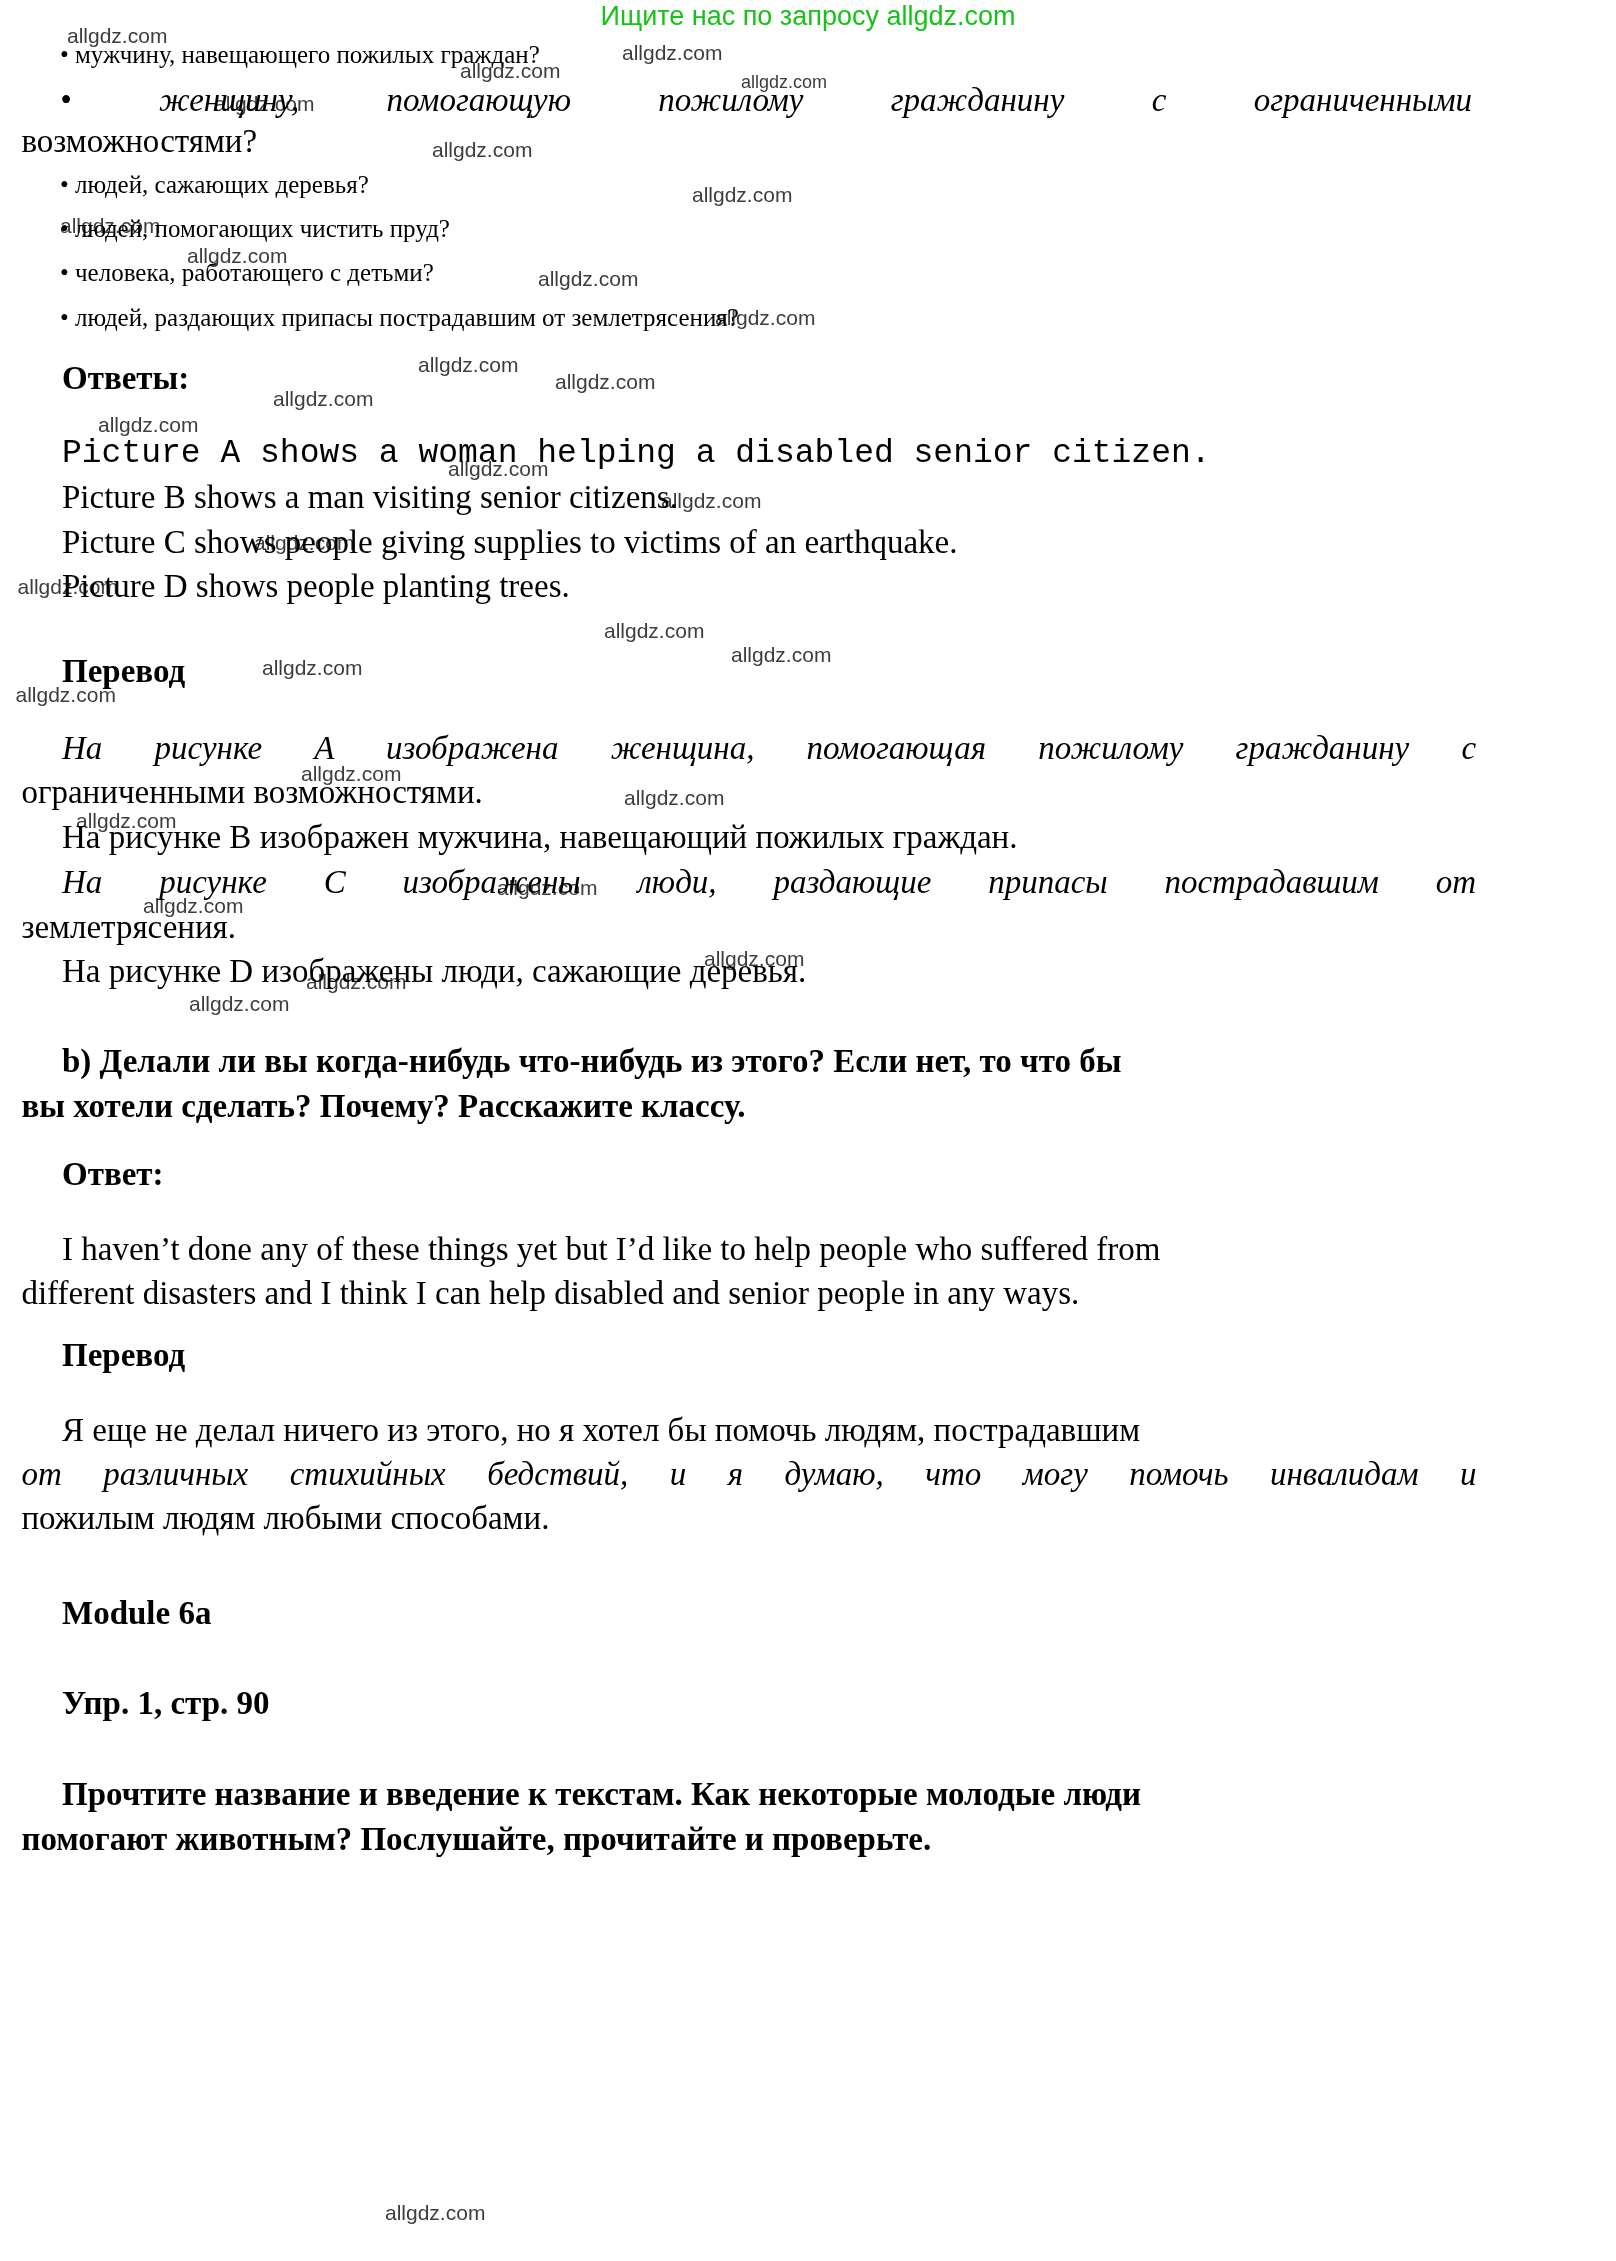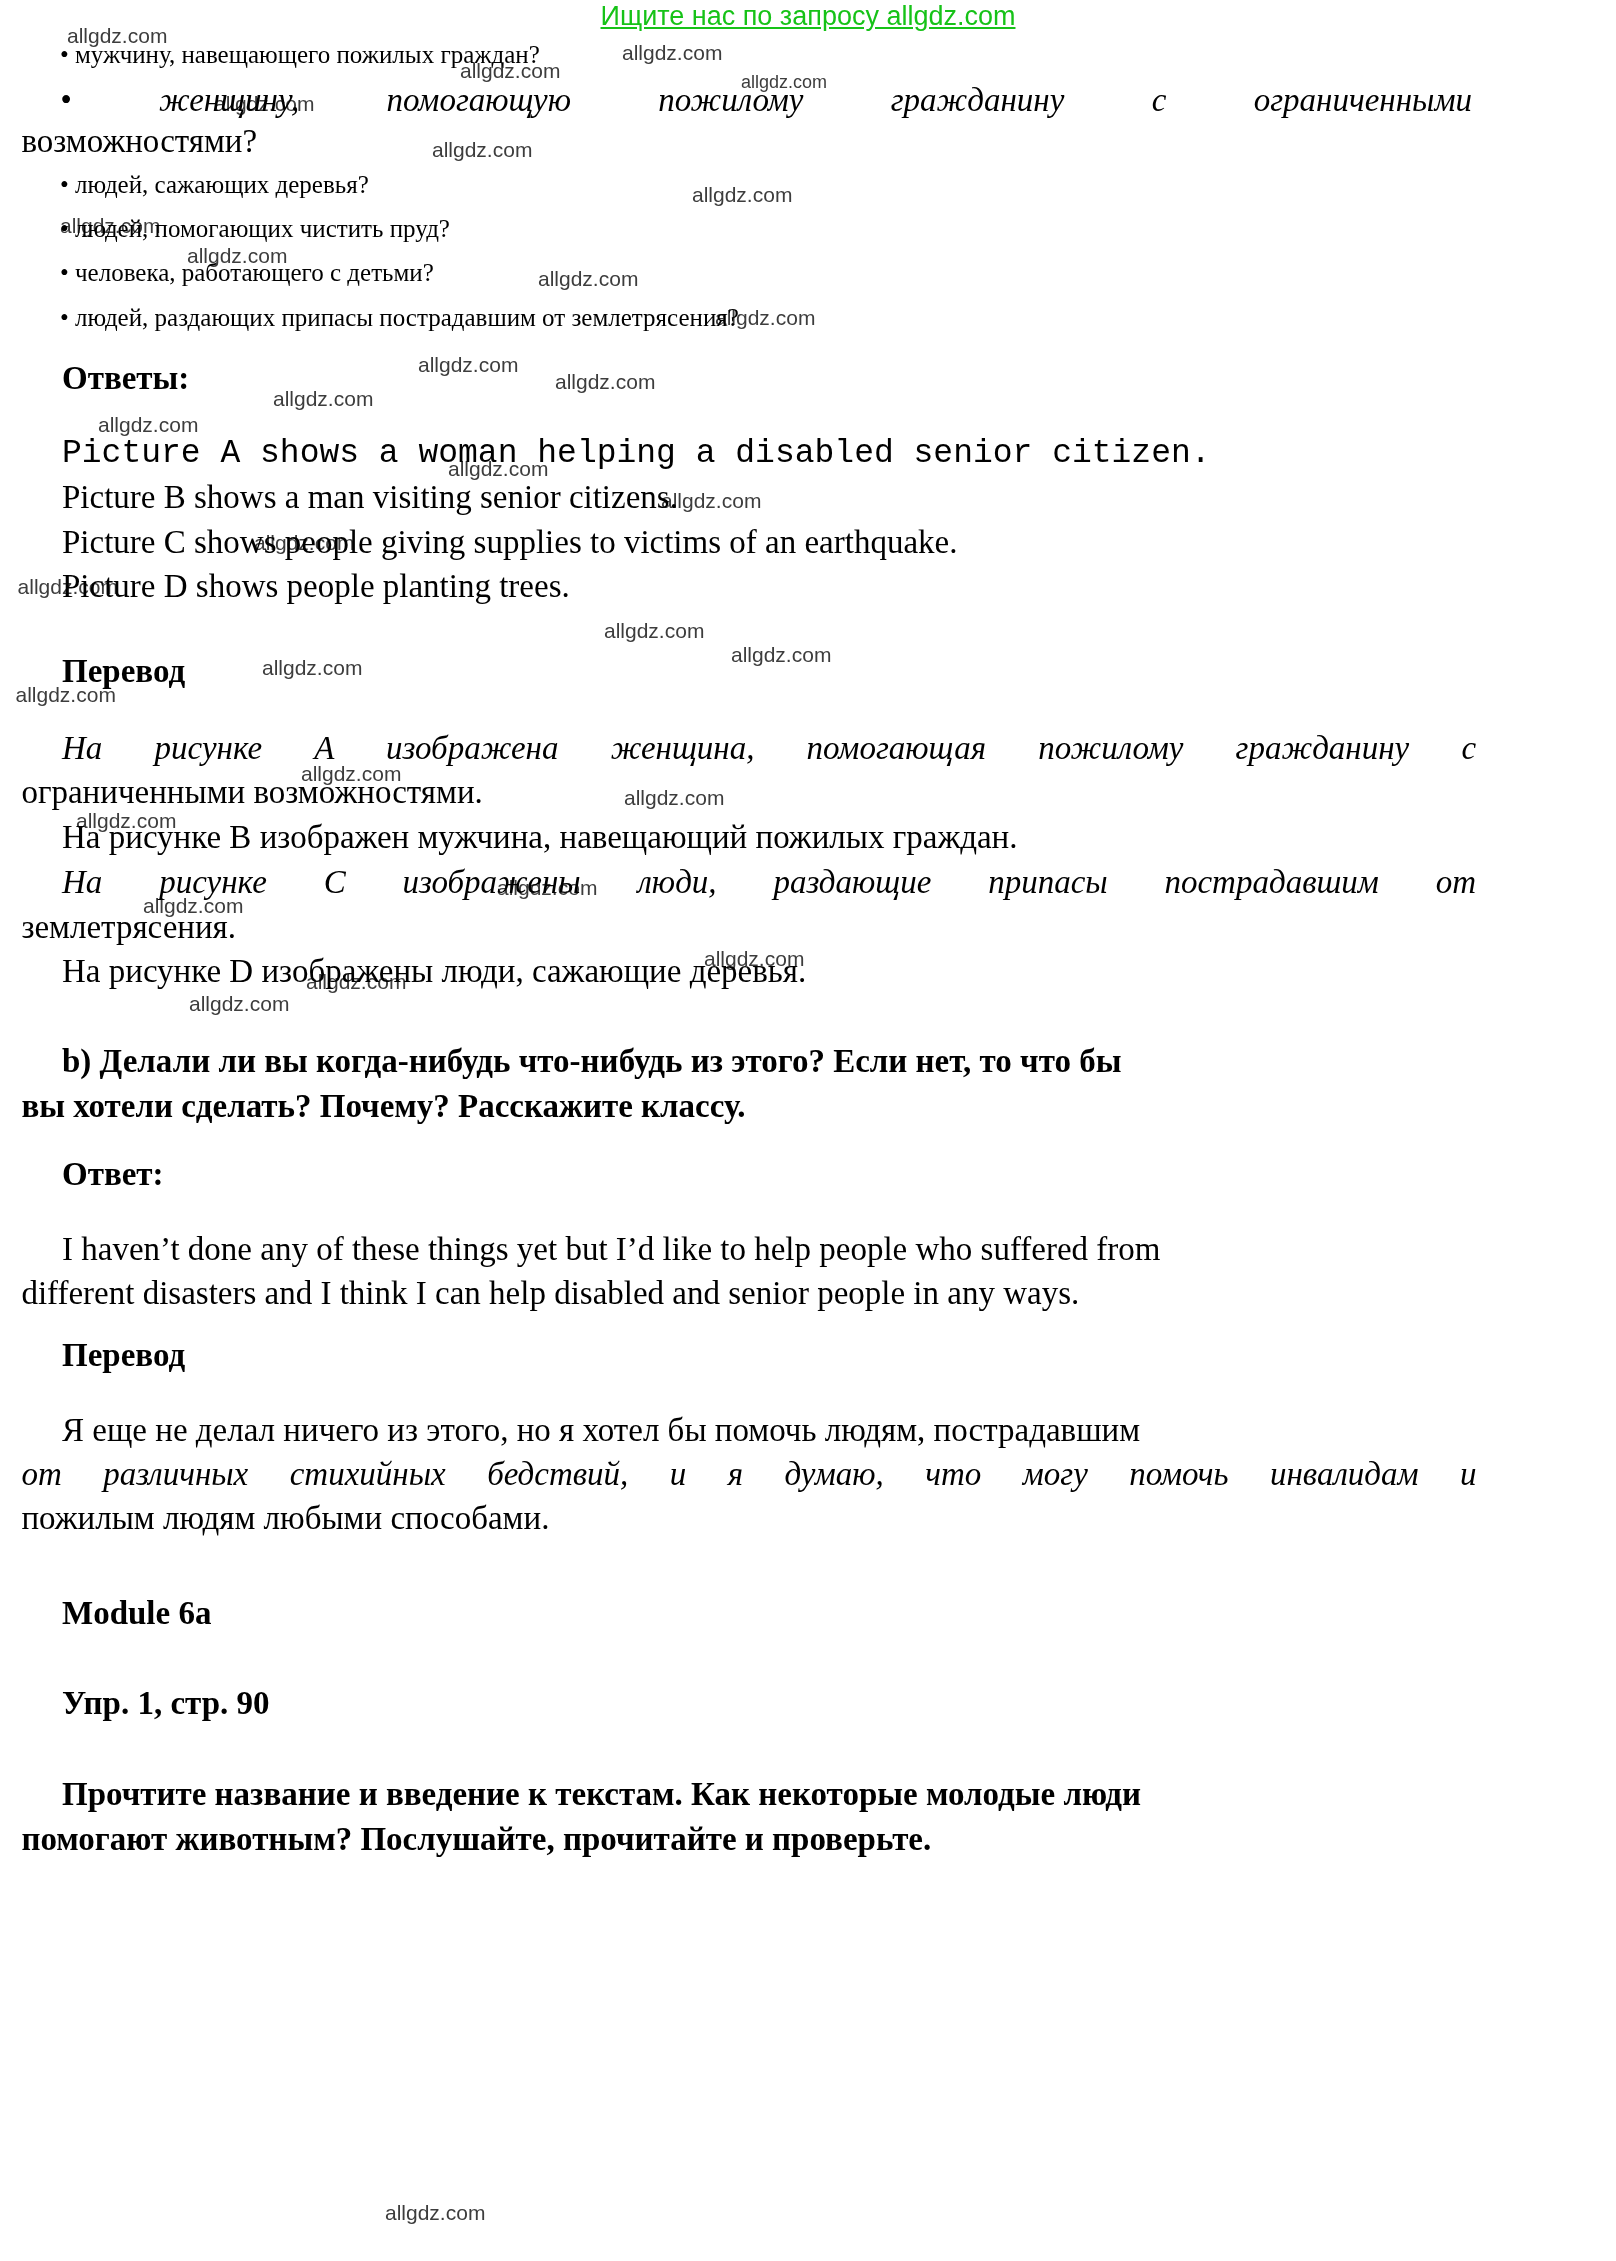--- a/index.html
+++ b/index.html
@@ -34,21 +34,20 @@
   .header-wm {
     position: absolute;
     top: 1.4px;
     left: 0;
     width: 1616px;
     text-align: center;
     font-family: "Liberation Sans", "DejaVu Sans", sans-serif;
     font-size: 27px;
     color: #16c217;
     white-space: nowrap;
-    text-decoration: underline;
   }
   .footer-wm {
     position: absolute;
     top: 2224px;
     left: 0;
     width: 1616px;
     text-align: center;
     font-family: "Liberation Sans", "DejaVu Sans", sans-serif;
     font-size: 27px;
     color: #4b1a8c;

